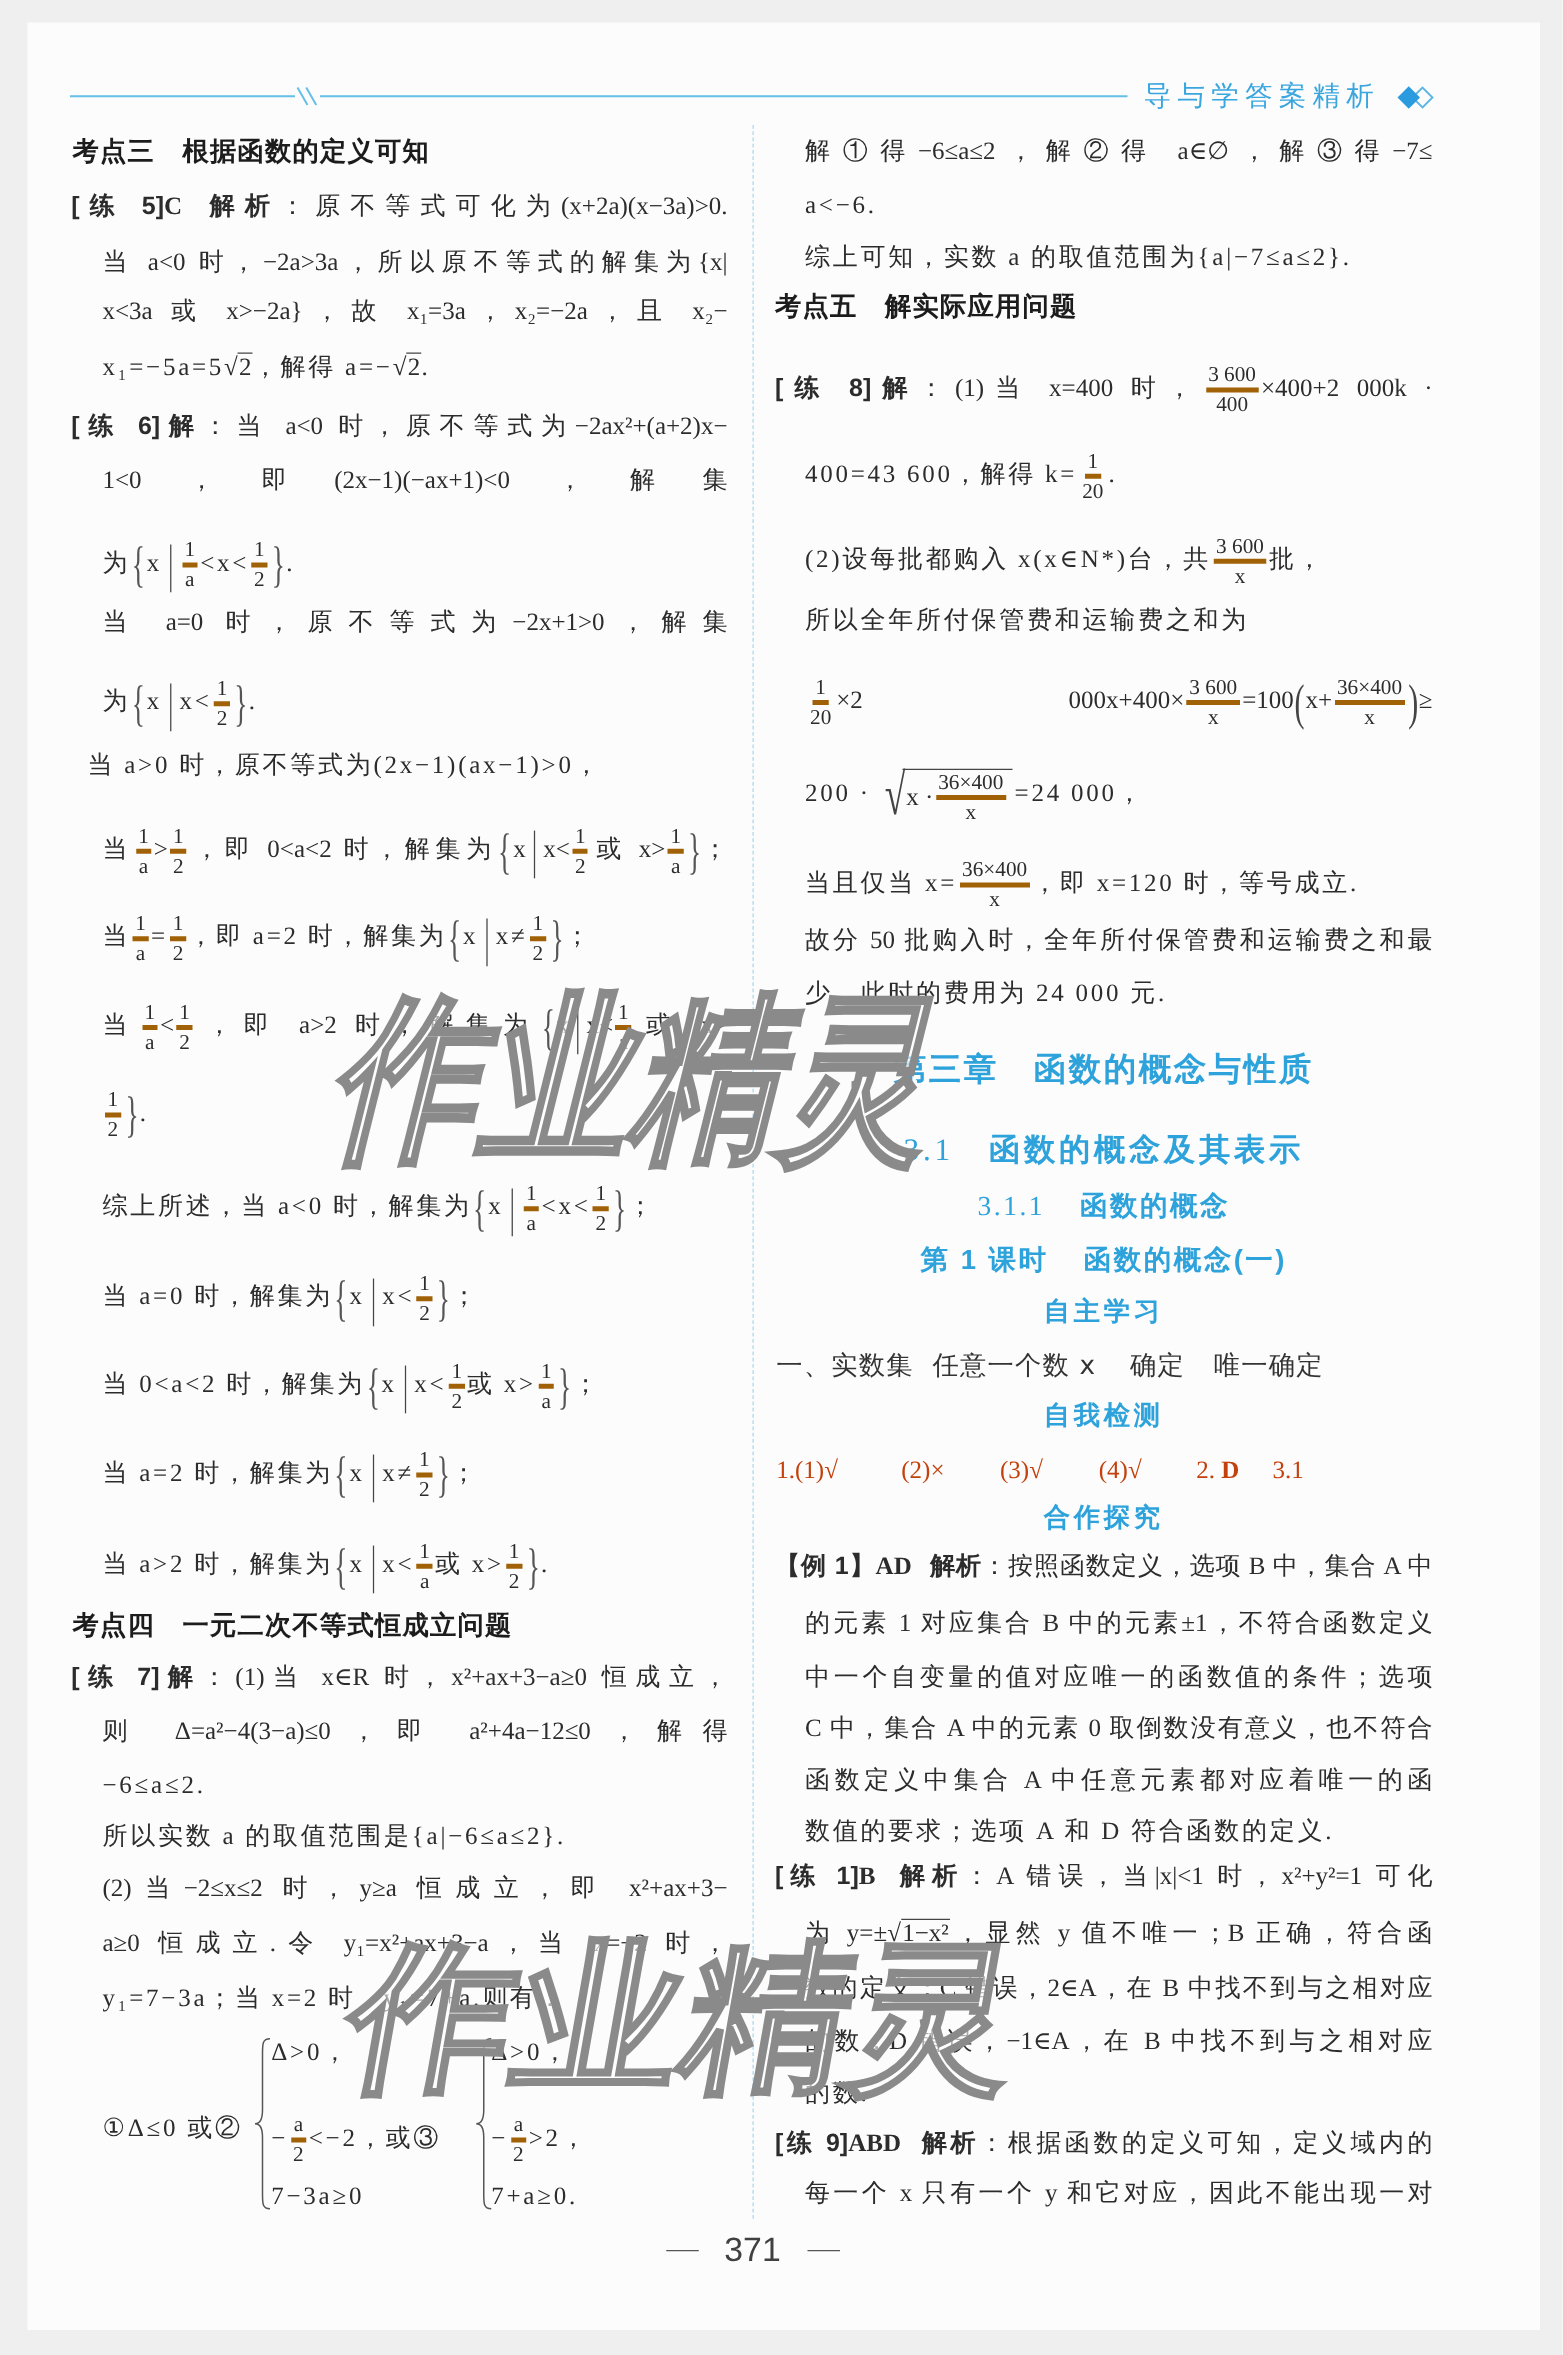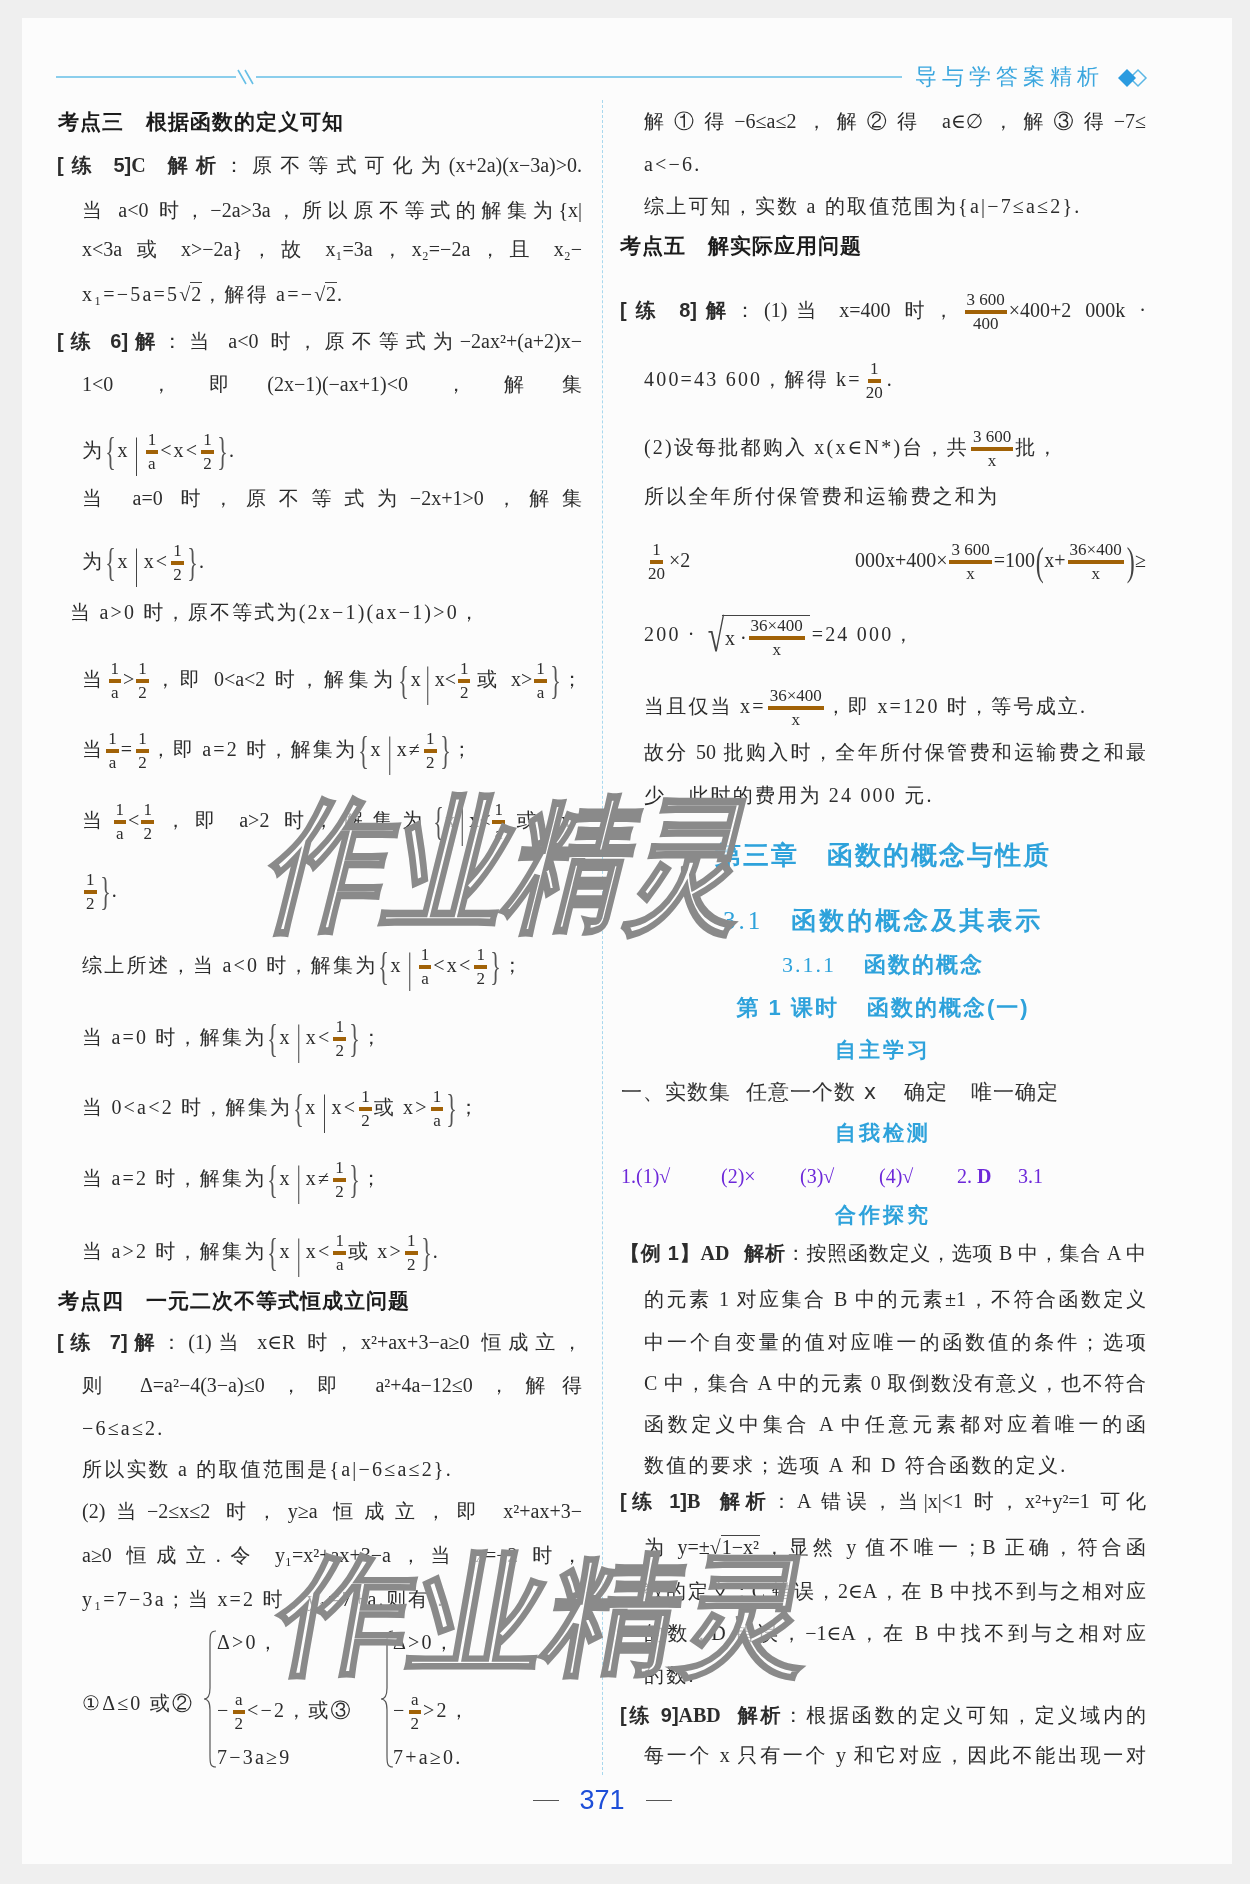--- a/index.html
+++ b/index.html
@@ -25,24 +25,24 @@
 .bp{display:inline-block;font-size:40px;line-height:26px;transform:scaleX(.6);vertical-align:middle;color:#444;margin:0 -2px;letter-spacing:0}
 .rad{display:inline-flex;align-items:flex-end;vertical-align:middle;margin:0 2px;letter-spacing:0}
 .rad .rs{font-size:46px;line-height:46px;display:inline-block;transform:scaleX(.65);transform-origin:right;margin-right:-2px;color:#444}
 .rad .rc{display:inline-flex;align-items:center;border-top:1px solid #444;height:44px;padding:0 3px}
 .bh{position:absolute;left:620px;width:526px;text-align:center;color:#2ea2db;font-family:"Liberation Sans","DejaVu Sans",sans-serif;font-weight:bold;white-space:nowrap}
 .bh .num{font-family:"Liberation Serif","DejaVu Serif",serif;font-weight:normal}
 .bh .ttl{margin-left:28px}
 .itemrow{position:absolute;left:620px;width:526px;height:28px;line-height:28px}
 .itemrow span.it{position:absolute;top:0;white-space:nowrap}
 .sx{font-family:"DejaVu Sans","Liberation Sans",sans-serif;font-size:21px;color:#333;letter-spacing:1px}
-.sc{font-size:20px;color:#6d28d9}
+.sc{font-size:20px;color:#c2410c}
 .wm{position:absolute;font-family:"Liberation Sans","DejaVu Sans",sans-serif;font-weight:bold;color:rgba(255,255,255,.6);-webkit-text-stroke:2.5px #8a8a8a;letter-spacing:2px;white-space:nowrap;line-height:1;transform-origin:left top;pointer-events:none}
 .foot-dash{position:absolute;top:1800px;height:0;border-top:1.5px solid #555}
-.pnum{position:absolute;left:552px;width:100px;top:1784px;text-align:center;font-family:"Liberation Sans","DejaVu Sans",sans-serif;font-size:27px;line-height:32px;color:#1d4ed8}
+.pnum{position:absolute;left:552px;width:100px;top:1784px;text-align:center;font-family:"Liberation Sans","DejaVu Sans",sans-serif;font-size:27px;line-height:32px;color:#404040}
 .bigbrace{position:absolute}
 </style>
 </head>
 <body>
 
 <div class="page"></div>
 
 <svg class="hdr" width="1250" height="34">
   <path d="M56,17 H236 M238,10 L246,24 M245,10 L253,24 M256,17 H902" stroke="#66bfe6" stroke-width="1.6" fill="none"></path>
 </svg>
@@ -172,21 +172,21 @@
 
 <div class="ln" style="left:82px;top:1690px">①Δ≤0 或②</div>
 <svg class="bigbrace" style="left:203px;top:1630px" width="14" height="138">
     <path d="M13,1 C7,1 7,5 7,13 L7,58 C7,66 5,69 1,69 C5,69 7,72 7,80 L7,125 C7,133 7,137 13,137" stroke="#555" stroke-width="1.2" fill="none"></path>
   </svg>
 <div class="ln" style="left:217px;top:1629px">Δ&gt;0，</div>
 <div class="ln" style="left:217px;top:1690px"><span>−</span><span class="fr">
       <span class="n">a</span>
       <span class="d">2</span>
     </span><span>&lt;−2，或③</span></div>
-<div class="ln" style="left:217px;top:1744px">7−3a≥9</div>
+<div class="ln" style="left:217px;top:1744px">7−3a≥0</div>
 <svg class="bigbrace" style="left:380px;top:1630px" width="14" height="138">
     <path d="M13,1 C7,1 7,5 7,13 L7,58 C7,66 5,69 1,69 C5,69 7,72 7,80 L7,125 C7,133 7,137 13,137" stroke="#555" stroke-width="1.2" fill="none"></path>
   </svg>
 <div class="ln" style="left:393px;top:1629px">Δ&gt;0，</div>
 <div class="ln" style="left:393px;top:1690px"><span>−</span><span class="fr">
       <span class="n">a</span>
       <span class="d">2</span>
     </span><span>&gt;2，</span></div>
 <div class="ln" style="left:393px;top:1744px">7+a≥0.</div>
 

